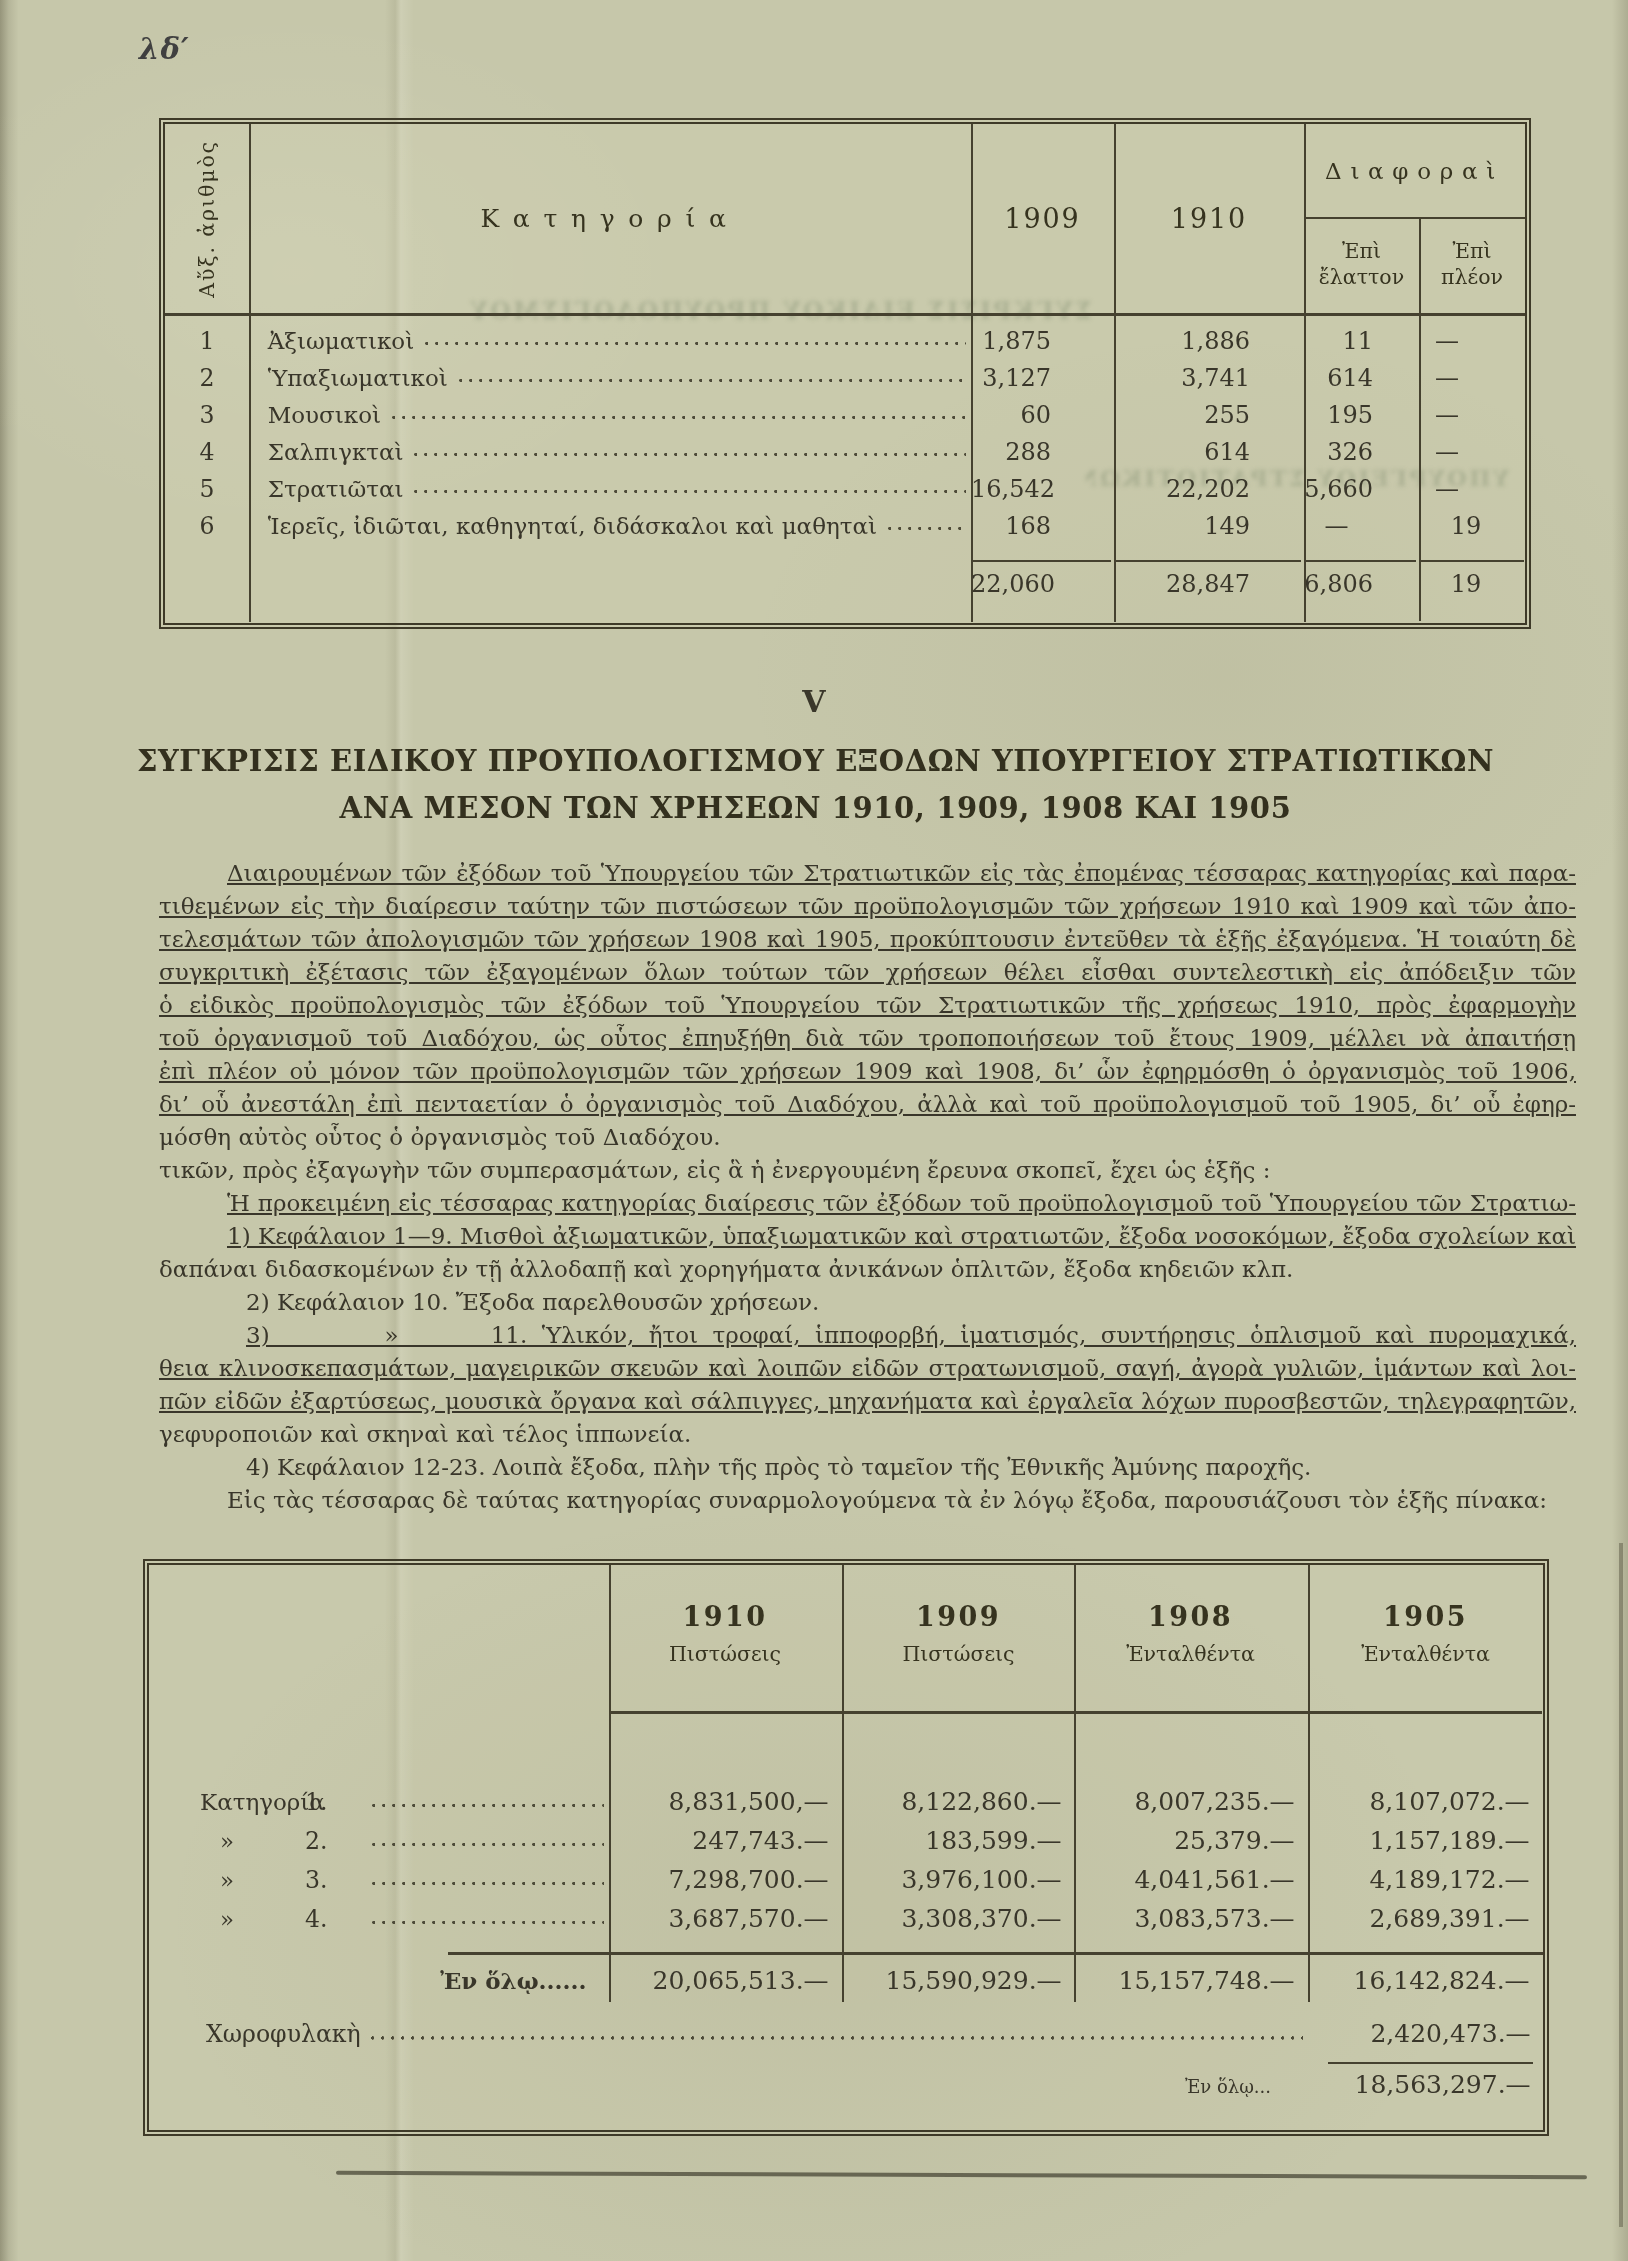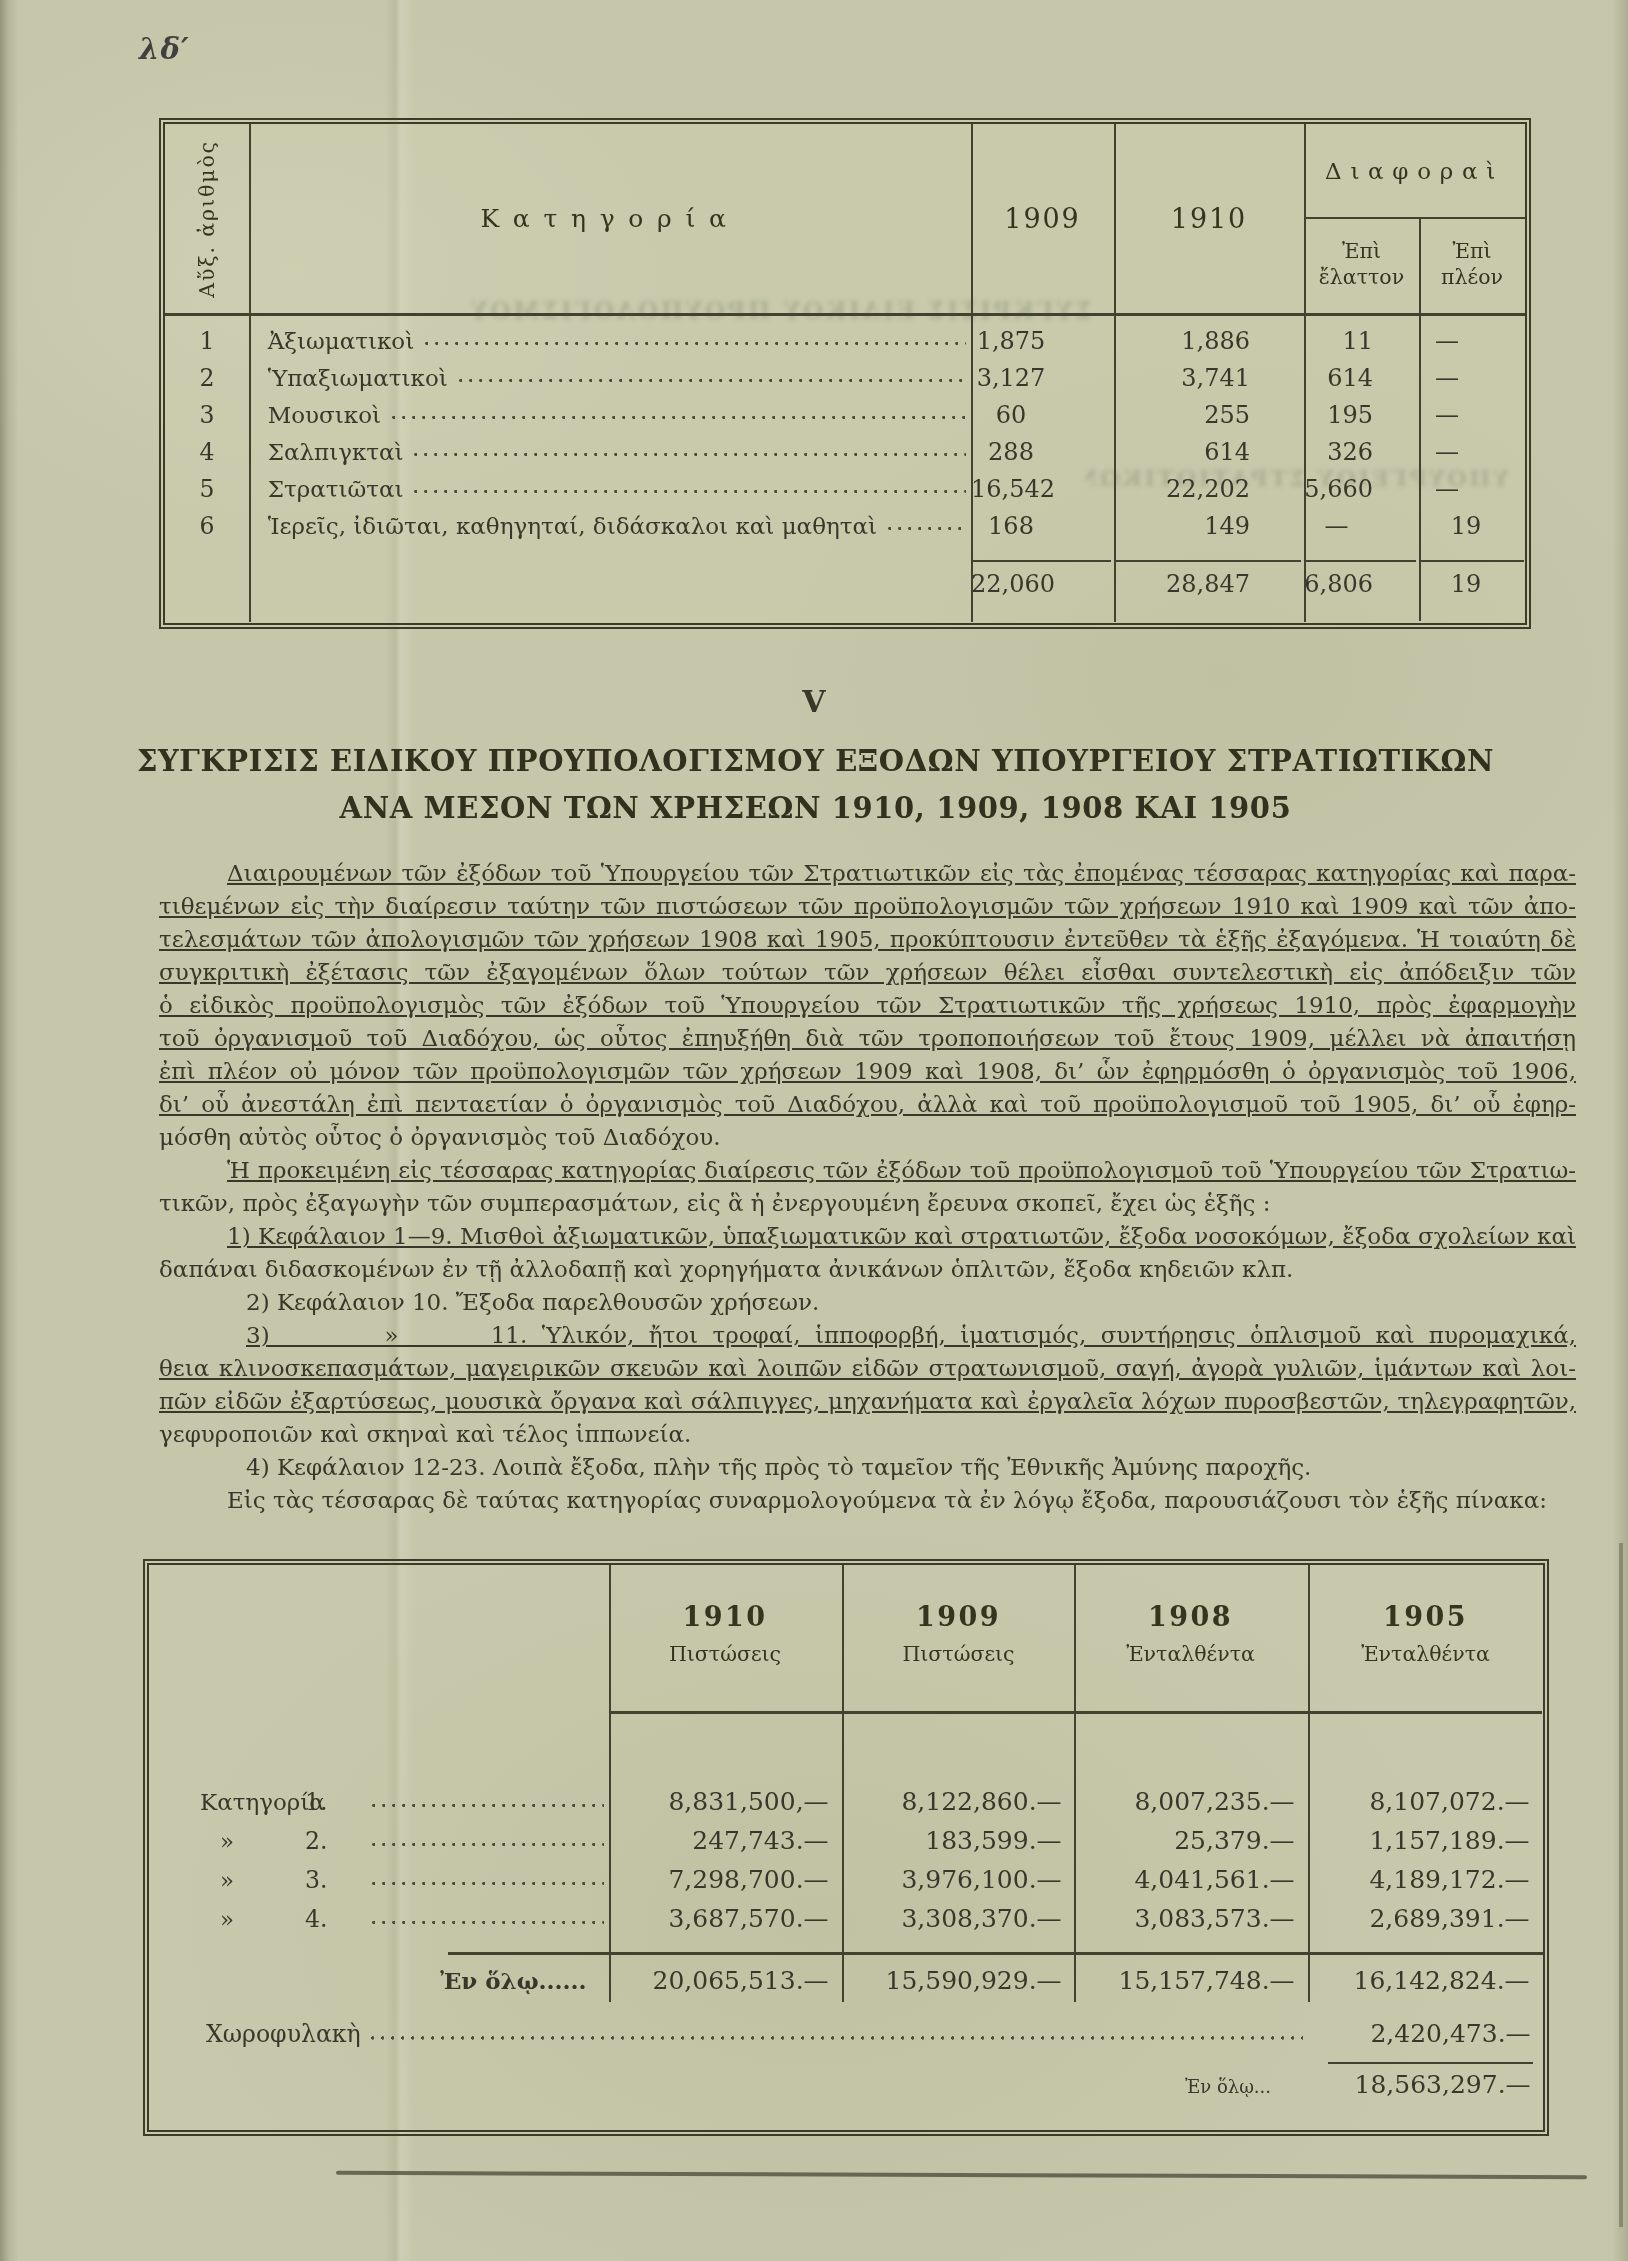--- a/index.html
+++ b/index.html
@@ -43,21 +43,21 @@
   .t1-h-1910 { left:949px; top:0; width:190px; height:189px; font-size:27px; letter-spacing:1.9px; }
   .t1-h-diff { left:1139px; top:0; width:221px; height:93px; font-size:23px; letter-spacing:8.7px; }
   .t1-h-sub { flex-direction:column; line-height:1.25; font-size:20.5px; top:93px; height:95px; }
   .t1-h-less { left:1139px; width:115px; }
   .t1-h-more { left:1254px; width:106px; }
   .t1-body { position:absolute; left:0; top:198px; width:1360px; }
   .t1-row { display:flex; height:37px; align-items:center; }
   .t1-no { width:84px; text-align:center; font-size:23.6px; }
   .t1-label { width:722px; display:flex; align-items:baseline; padding-left:18.7px; box-sizing:border-box; font-size:23px; white-space:nowrap; }
   .t1-v { box-sizing:border-box; text-align:right; font-size:24px; }
-  .t1-v.c1909 { width:118px; padding-right:38px;text-align:center; }
+  .t1-v.c1909 { width:118px; padding-right:38px; }
   .t1-v.c1910 { width:190px; padding-right:29px; }
   .t1-v.cless { width:115px; padding-right:21px; }
   .t1-v.cmore { width:106px; padding-right:18.7px; }
   .t1-totals { position:absolute; left:0; top:441px; width:1360px; }
 
   
   .ghost { position:absolute; transform:scaleX(-1); color:rgba(105,122,92,.30); font-weight:bold;
     filter:blur(1.9px); font-size:25px; letter-spacing:2.5px; white-space:nowrap; overflow:hidden; pointer-events:none; }
 
   
@@ -228,22 +228,22 @@
 <div class="bodytext">
   <div class="ln j ind">Διαιρουμένων τῶν ἐξόδων τοῦ Ὑπουργείου τῶν Στρατιωτικῶν εἰς τὰς ἐπομένας τέσσαρας κατηγορίας καὶ παρα-</div>
   <div class="ln j">τιθεμένων εἰς τὴν διαίρεσιν ταύτην τῶν πιστώσεων τῶν προϋπολογισμῶν τῶν χρήσεων 1910 καὶ 1909 καὶ τῶν ἀπο-</div>
   <div class="ln j">τελεσμάτων τῶν ἀπολογισμῶν τῶν χρήσεων 1908 καὶ 1905, προκύπτουσιν ἐντεῦθεν τὰ ἑξῆς ἐξαγόμενα. Ἡ τοιαύτη δὲ</div>
   <div class="ln j">συγκριτικὴ ἐξέτασις τῶν ἐξαγομένων ὅλων τούτων τῶν χρήσεων θέλει εἶσθαι συντελεστικὴ εἰς ἀπόδειξιν τῶν δαπανῶν, ἃς</div>
   <div class="ln j">ὁ εἰδικὸς προϋπολογισμὸς τῶν ἐξόδων τοῦ Ὑπουργείου τῶν Στρατιωτικῶν τῆς χρήσεως 1910, πρὸς ἐφαρμογὴν</div>
   <div class="ln j">τοῦ ὀργανισμοῦ τοῦ Διαδόχου, ὡς οὗτος ἐπηυξήθη διὰ τῶν τροποποιήσεων τοῦ ἔτους 1909, μέλλει νὰ ἀπαιτήσῃ</div>
   <div class="ln j">ἐπὶ πλέον οὐ μόνον τῶν προϋπολογισμῶν τῶν χρήσεων 1909 καὶ 1908, δι’ ὧν ἐφηρμόσθη ὁ ὀργανισμὸς τοῦ 1906,</div>
   <div class="ln j">δι’ οὗ ἀνεστάλη ἐπὶ πενταετίαν ὁ ὀργανισμὸς τοῦ Διαδόχου, ἀλλὰ καὶ τοῦ προϋπολογισμοῦ τοῦ 1905, δι’ οὗ ἐφηρ-</div>
   <div class="ln">μόσθη αὐτὸς οὗτος ὁ ὀργανισμὸς τοῦ Διαδόχου.</div>
+  <div class="ln">τικῶν, πρὸς ἐξαγωγὴν τῶν συμπερασμάτων, εἰς ἃ ἡ ἐνεργουμένη ἔρευνα σκοπεῖ, ἔχει ὡς ἑξῆς :</div>
   <div class="ln j ind">Ἡ προκειμένη εἰς τέσσαρας κατηγορίας διαίρεσις τῶν ἐξόδων τοῦ προϋπολογισμοῦ τοῦ Ὑπουργείου τῶν Στρατιω-</div>
-  <div class="ln">τικῶν, πρὸς ἐξαγωγὴν τῶν συμπερασμάτων, εἰς ἃ ἡ ἐνεργουμένη ἔρευνα σκοπεῖ, ἔχει ὡς ἑξῆς :</div>
   <div class="ln j ind">1) Κεφάλαιον 1—9. Μισθοὶ ἀξιωματικῶν, ὑπαξιωματικῶν καὶ στρατιωτῶν, ἔξοδα νοσοκόμων, ἔξοδα σχολείων καὶ</div>
   <div class="ln">δαπάναι διδασκομένων ἐν τῇ ἀλλοδαπῇ καὶ χορηγήματα ἀνικάνων ὁπλιτῶν, ἔξοδα κηδειῶν κλπ.</div>
   <div class="ln ind2">2) Κεφάλαιον 10. Ἔξοδα παρελθουσῶν χρήσεων.</div>
   <div class="ln j ind2">3)     »    11. Ὑλικόν, ἤτοι τροφαί, ἱπποφορβή, ἱματισμός, συντήρησις ὁπλισμοῦ καὶ πυρομαχικά, προμή-</div>
   <div class="ln j">θεια κλινοσκεπασμάτων, μαγειρικῶν σκευῶν καὶ λοιπῶν εἰδῶν στρατωνισμοῦ, σαγή, ἀγορὰ γυλιῶν, ἱμάντων καὶ λοι-</div>
   <div class="ln j">πῶν εἰδῶν ἐξαρτύσεως, μουσικὰ ὄργανα καὶ σάλπιγγες, μηχανήματα καὶ ἐργαλεῖα λόχων πυροσβεστῶν, τηλεγραφητῶν,</div>
   <div class="ln">γεφυροποιῶν καὶ σκηναὶ καὶ τέλος ἱππωνεία.</div>
   <div class="ln ind2">4) Κεφάλαιον 12-23. Λοιπὰ ἔξοδα, πλὴν τῆς πρὸς τὸ ταμεῖον τῆς Ἐθνικῆς Ἀμύνης παροχῆς.</div>
   <div class="ln ind">Εἰς τὰς τέσσαρας δὲ ταύτας κατηγορίας συναρμολογούμενα τὰ ἐν λόγῳ ἔξοδα, παρουσιάζουσι τὸν ἑξῆς πίνακα:</div>
 </div>

